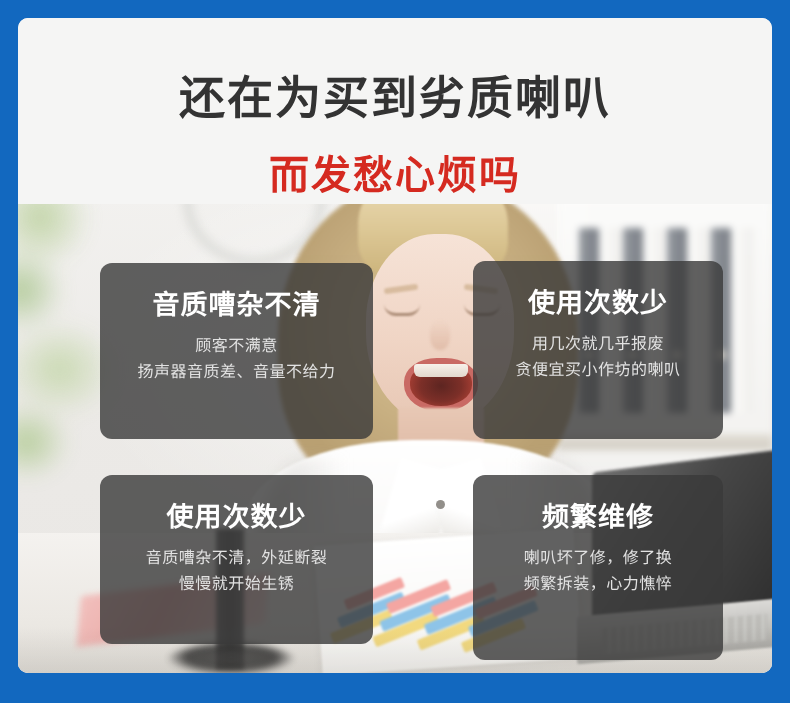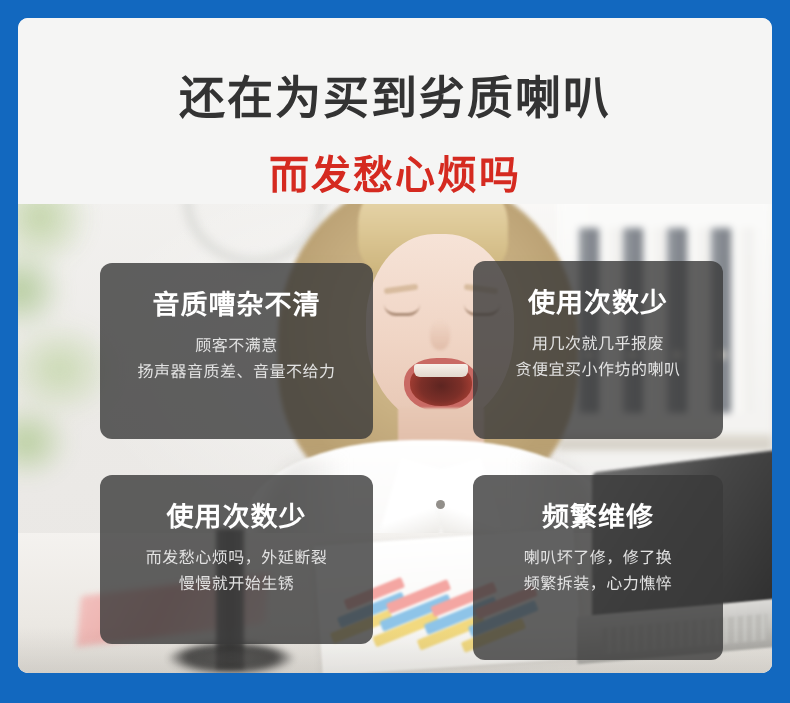--- a/index.html
+++ b/index.html
@@ -388,21 +388,21 @@
       </div>
 
       <div class="card c2">
         <p class="card-title">使用次数少</p>
         <p class="card-line">用几次就几乎报废</p>
         <p class="card-line">贪便宜买小作坊的喇叭</p>
       </div>
 
       <div class="card c3">
         <p class="card-title">使用次数少</p>
-        <p class="card-line">而发愁心烦吗，外延断裂</p>
+        <p class="card-line">音质嘈杂不清，外延断裂</p>
         <p class="card-line">慢慢就开始生锈</p>
       </div>
 
       <div class="card c4">
         <p class="card-title">频繁维修</p>
         <p class="card-line">喇叭坏了修，修了换</p>
         <p class="card-line">频繁拆装，心力憔悴</p>
       </div>
 
     </div>

